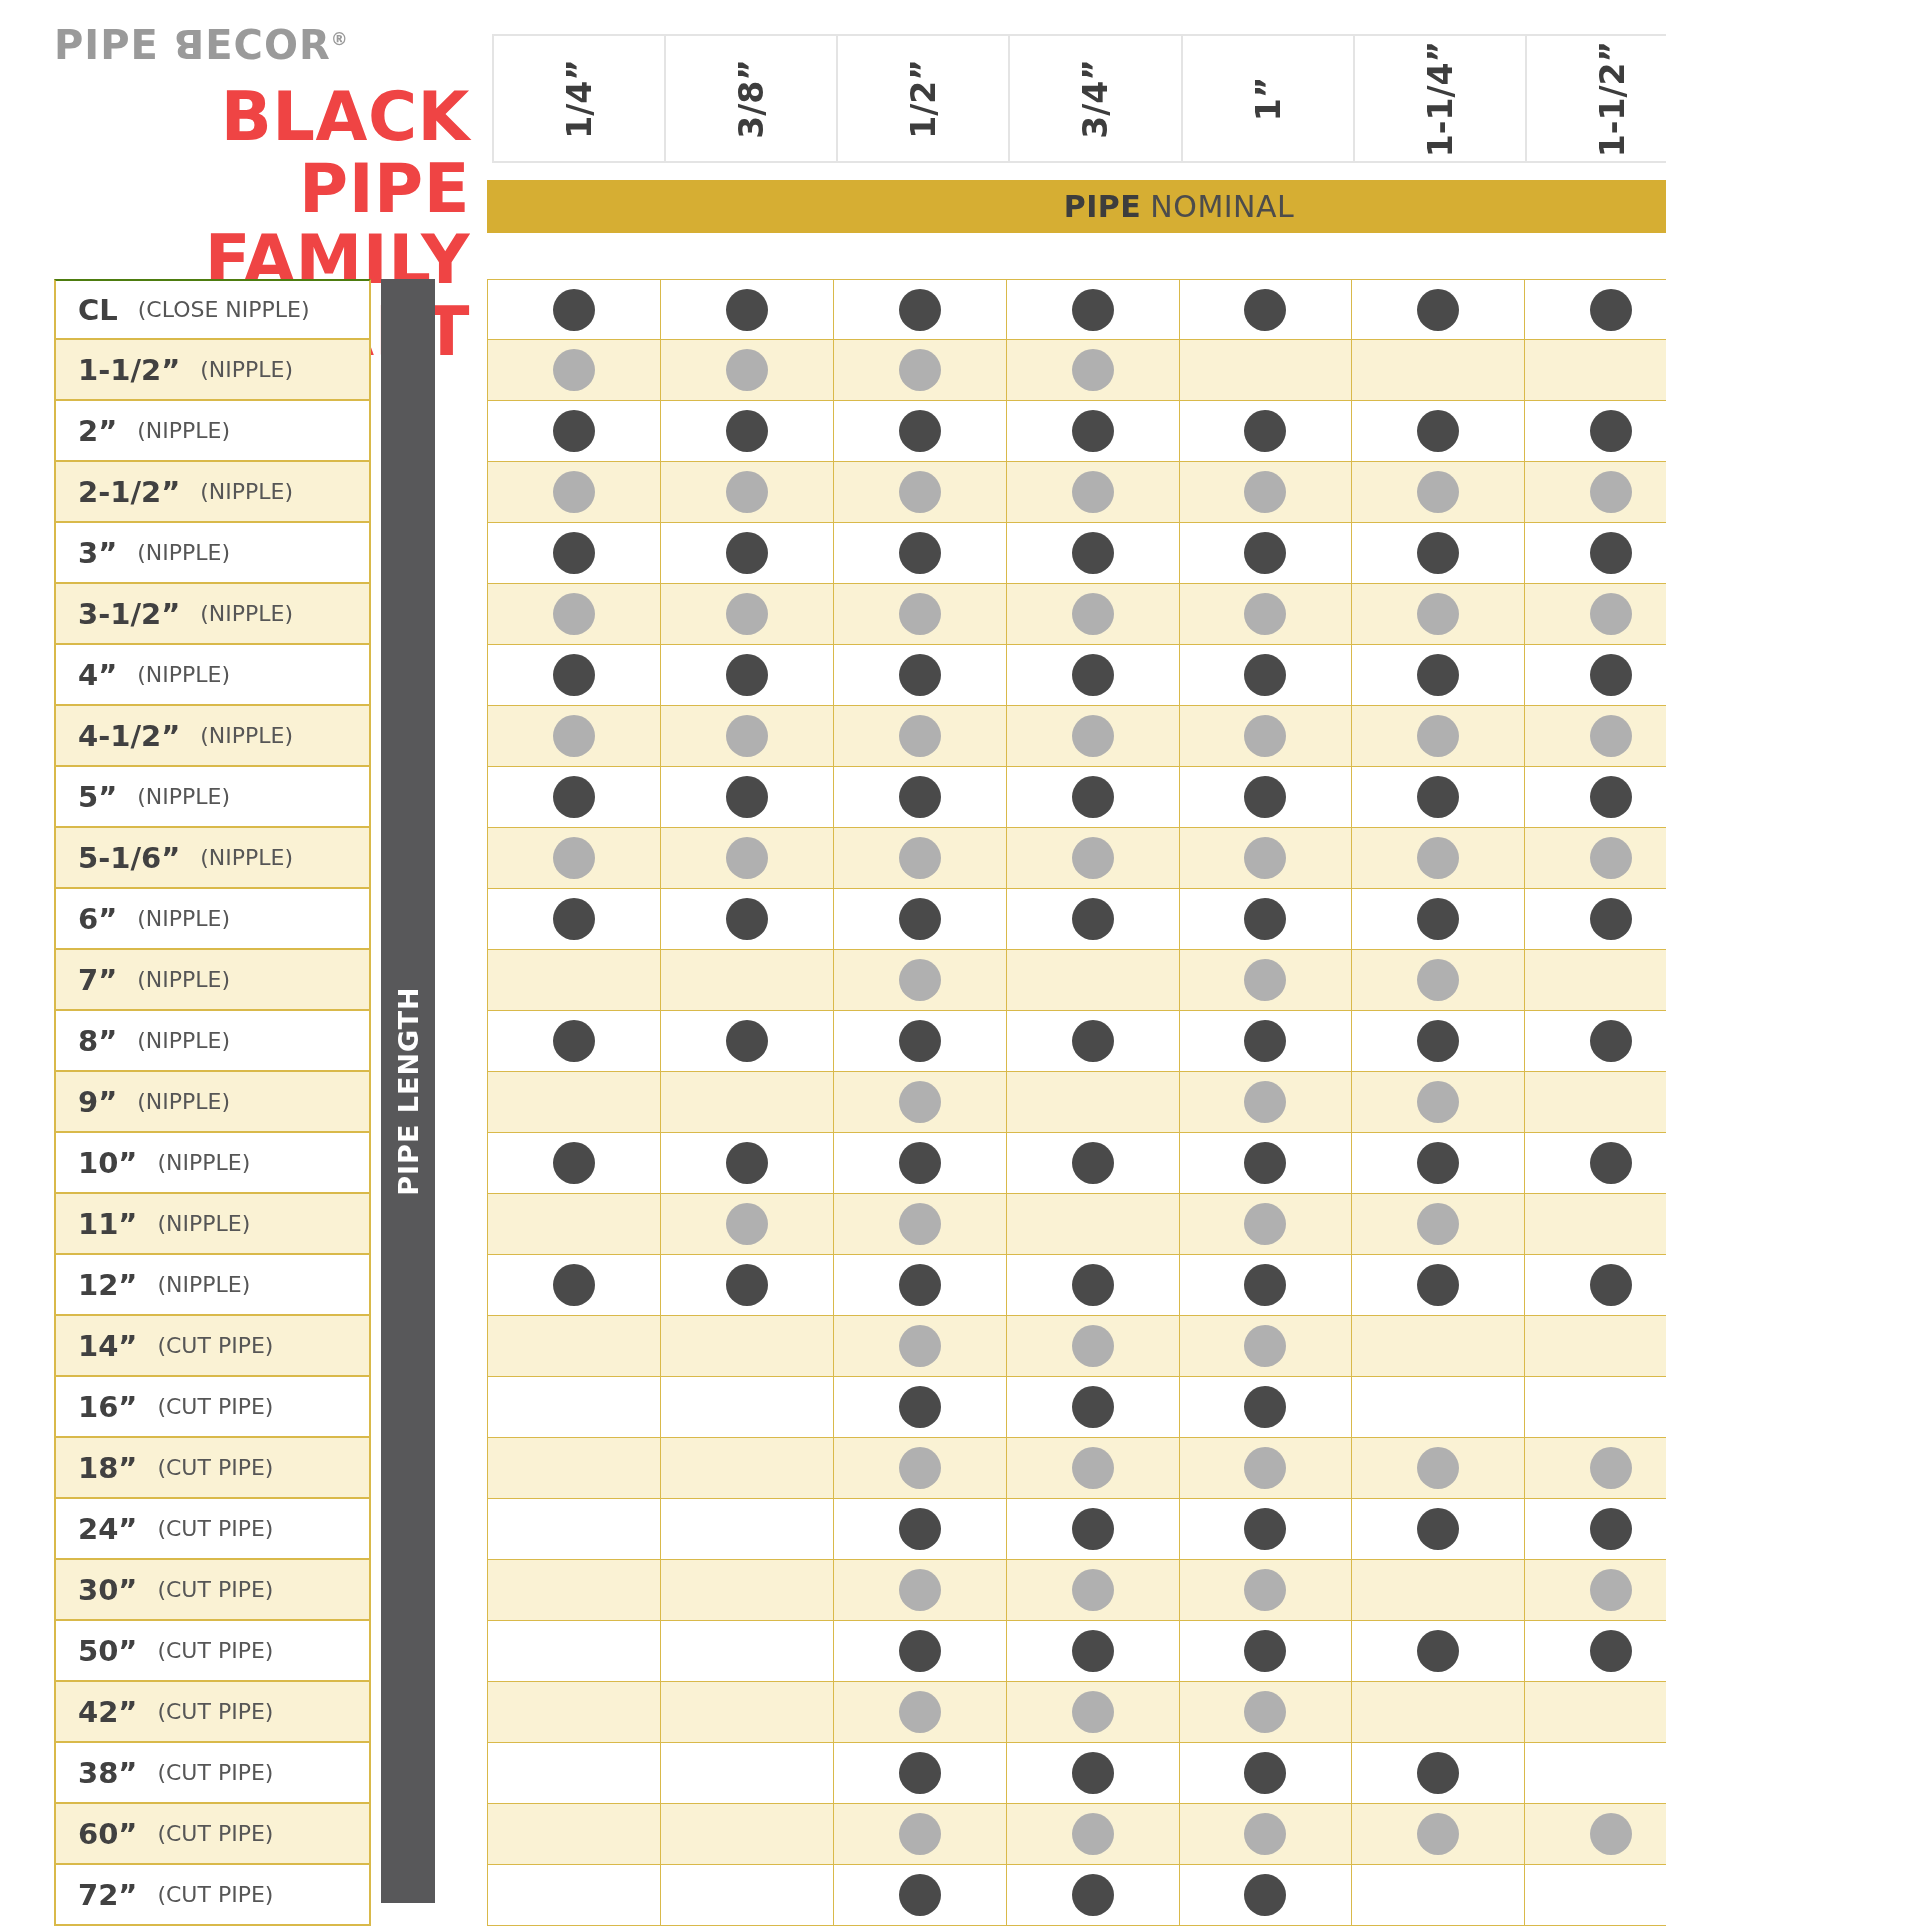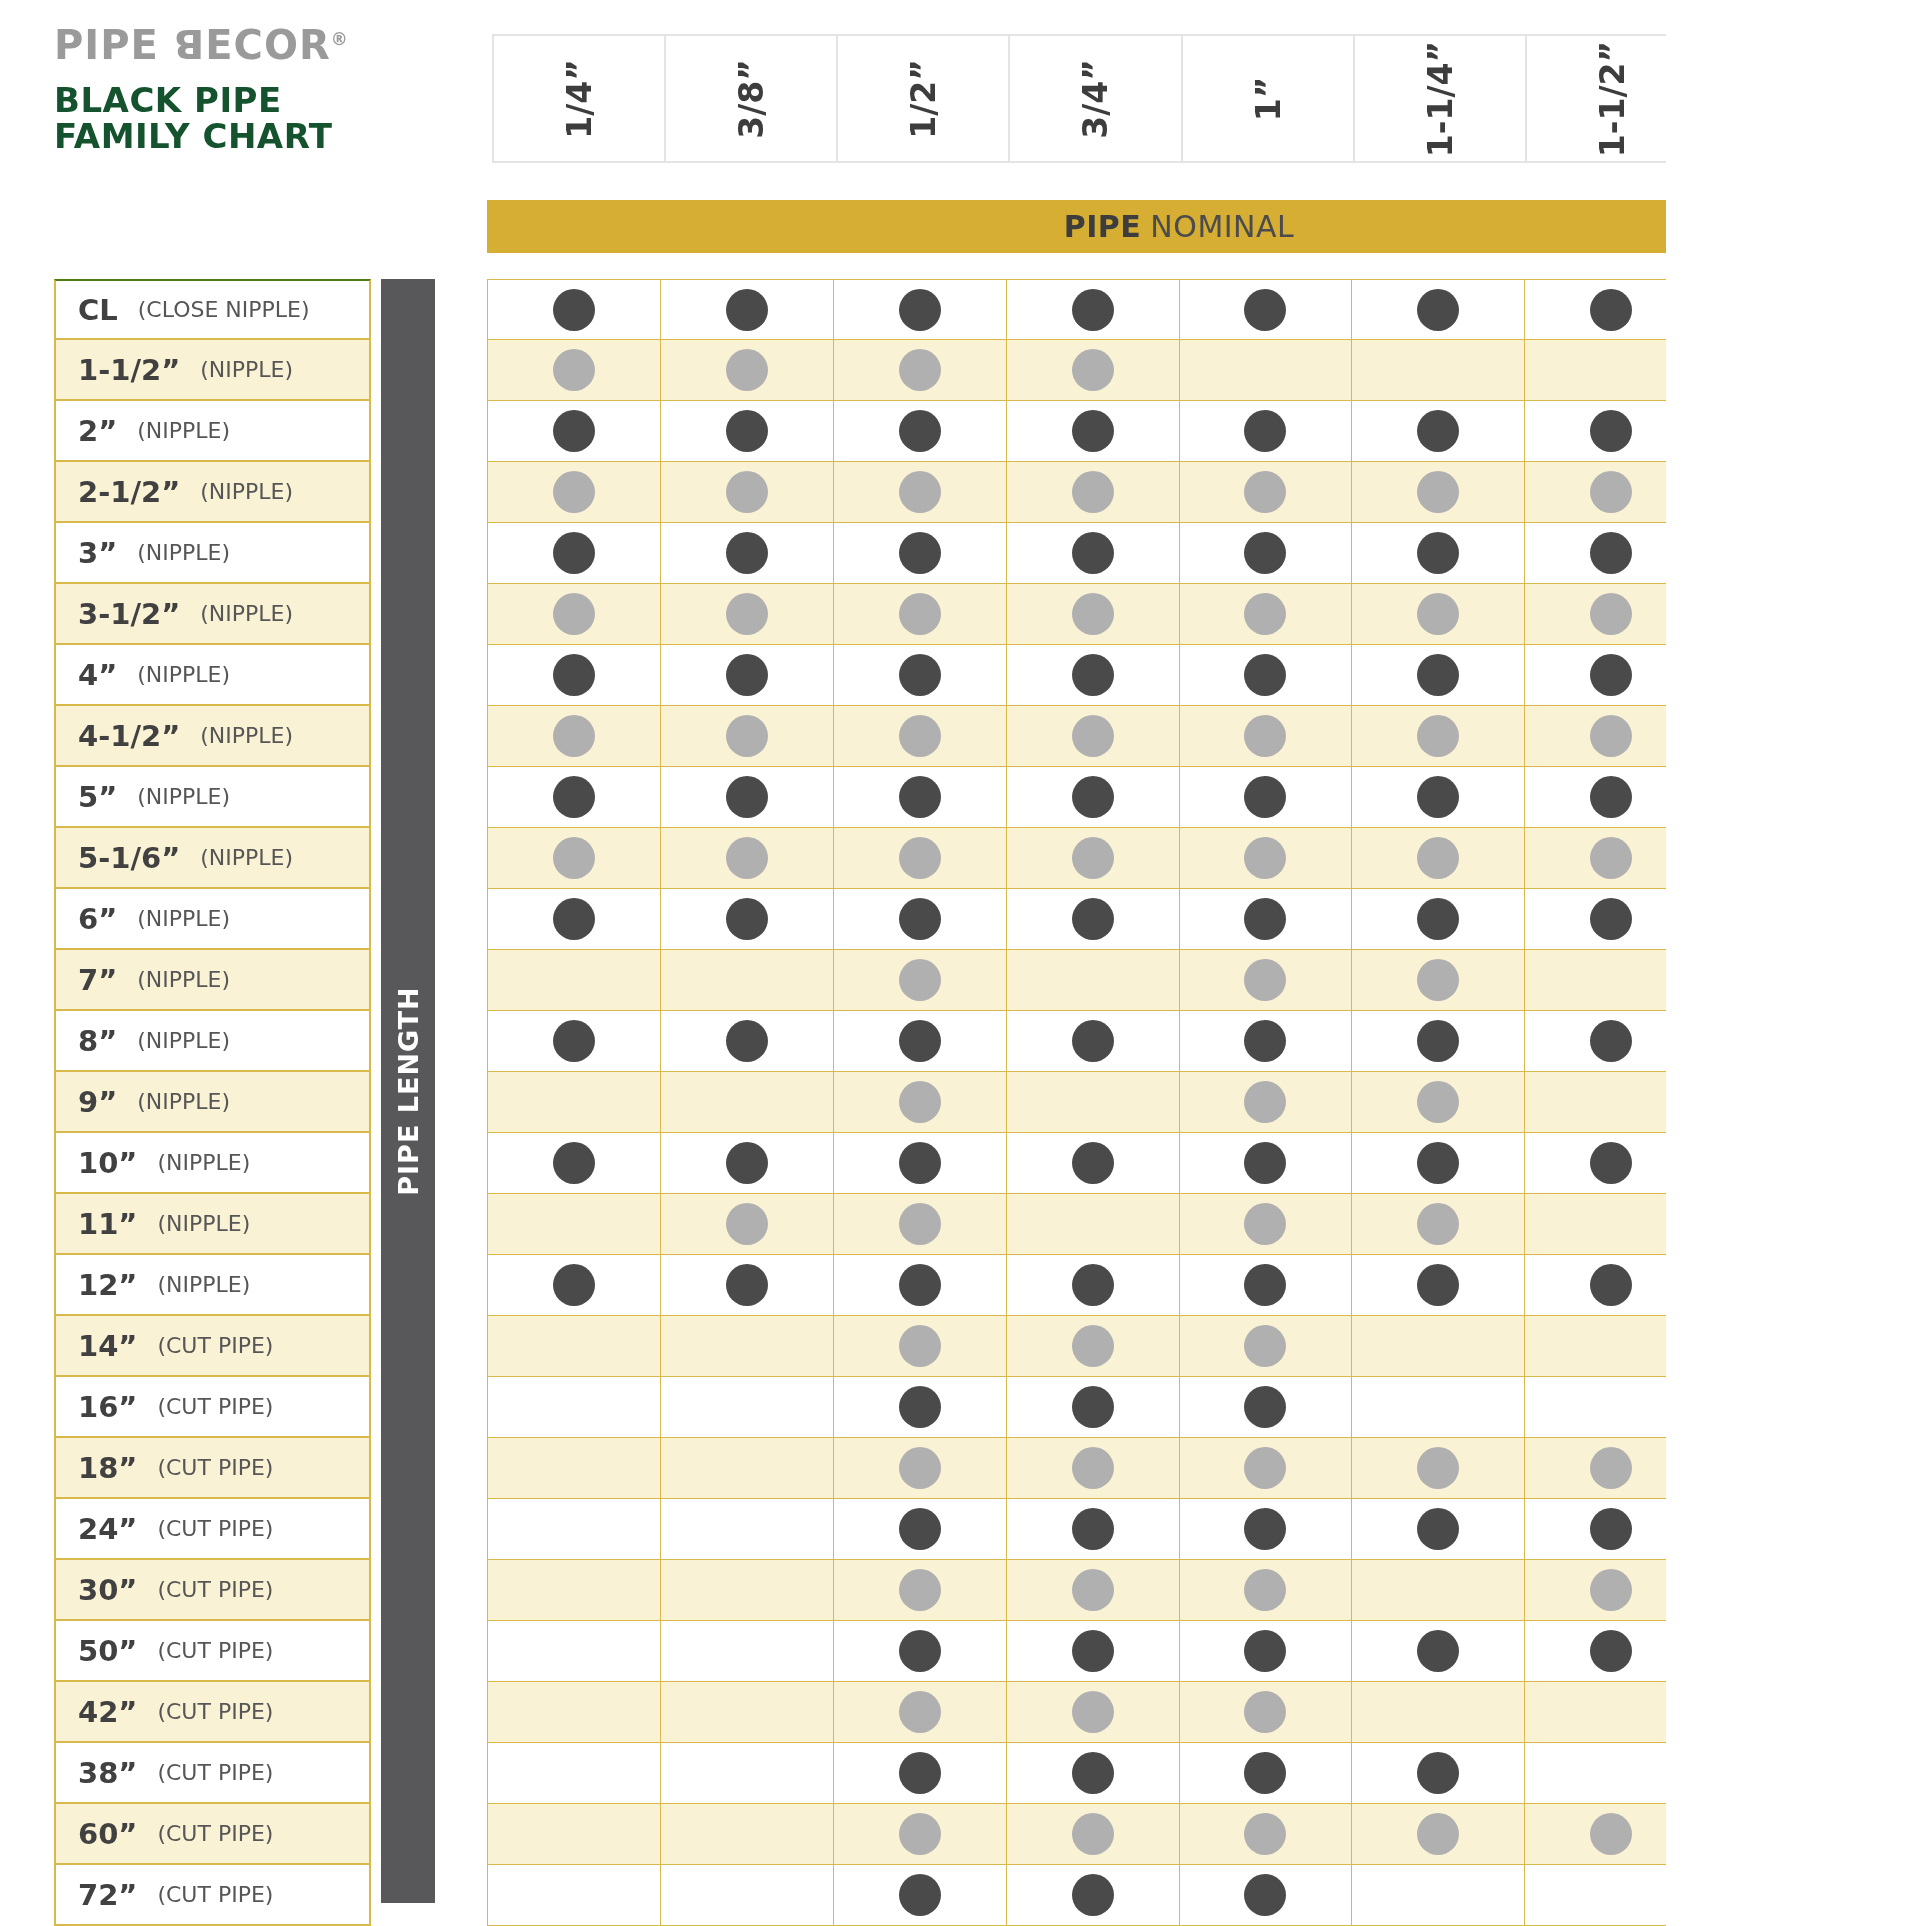--- a/index.html
+++ b/index.html
@@ -31,26 +31,27 @@
     position: relative;
     display: inline-block;
   }
   .brand-logo .reg {
     font-size: 17px;
     vertical-align: super;
     color: #9a9a9a;
   }
   .brand-title {
     margin-top: 14px;
-    font-size: 34px;
+    font-size: 67px;
     font-weight: bold;
     line-height: 1.07;
-    color: #14532d;
+    color: #ef4444;
     font-family: "DejaVu Sans", sans-serif;
     letter-spacing: 0.5px;
+    text-align: right;
   }
 
   
   
   .labels {
     position: absolute;
     left: 54px;
     top: 279px;
     width: 317px;
   }
@@ -134,21 +135,20 @@
   .nominal-bar {
     position: absolute;
     left: 487px;
     top: 180px;
     width: 1384px;
     height: 53px;
     background: #d6ae33;
     display: flex;
     align-items: center;
     justify-content: center;
-    margin-top: 20px;
   }
   .nominal-bar .b {
     font-size: 30px;
     font-weight: bold;
     color: #3d3d3d;
     font-family: "DejaVu Sans", sans-serif;
     letter-spacing: 0.5px;
   }
   .nominal-bar .n {
     font-size: 30px;

